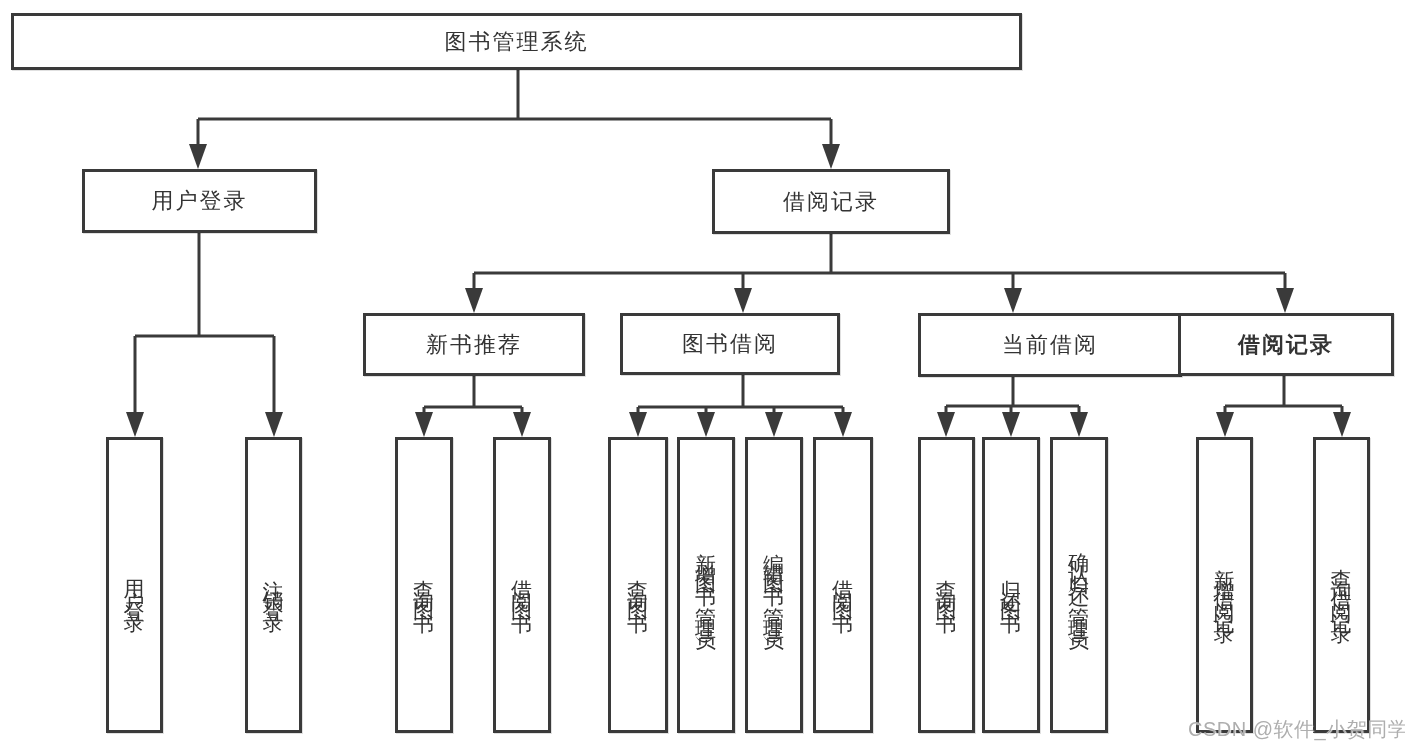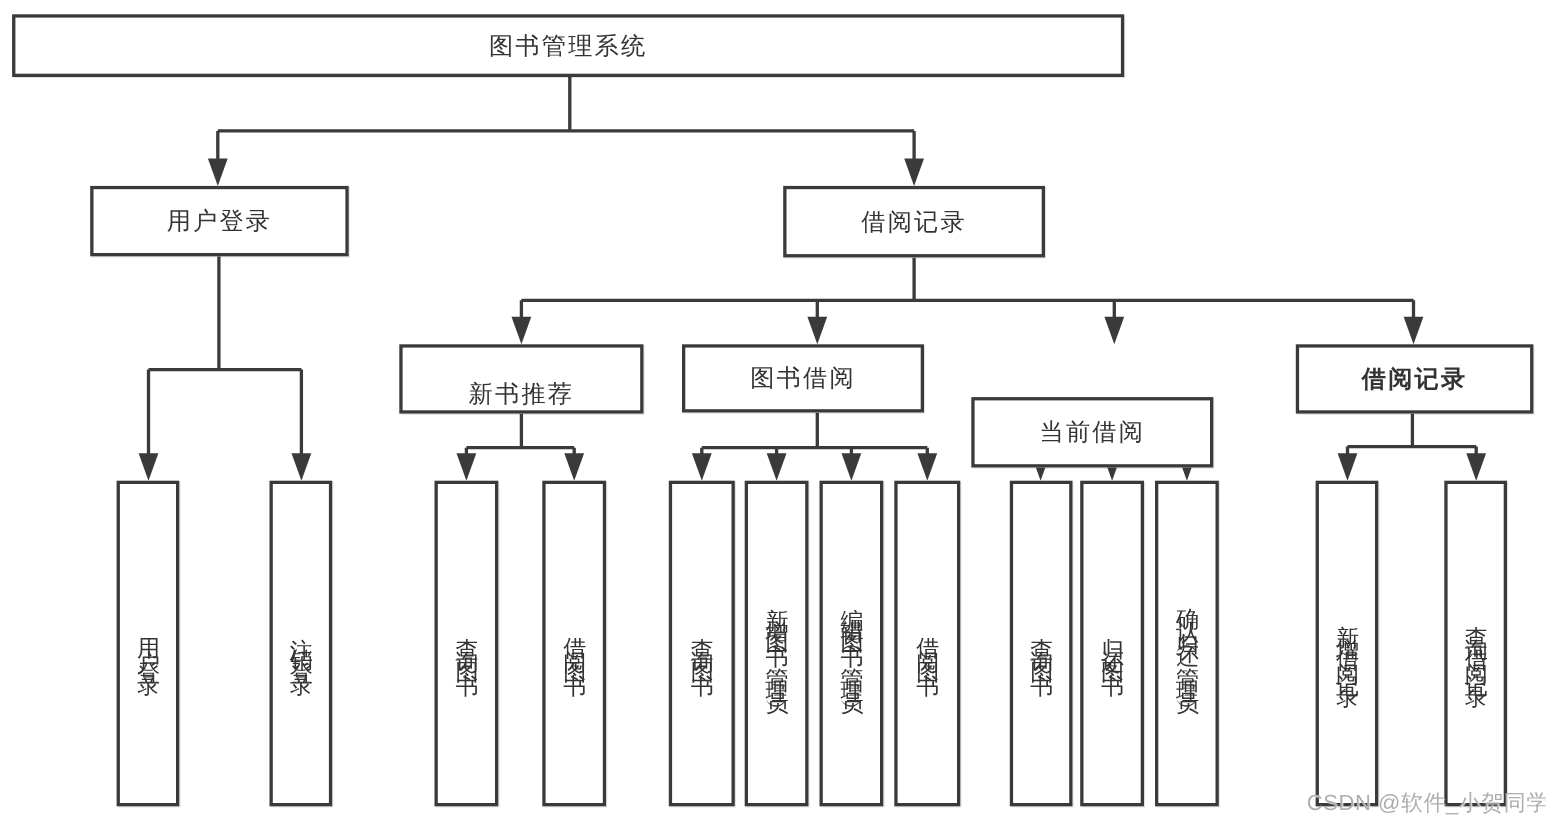--- a/index.html
+++ b/index.html
@@ -71,27 +71,27 @@
     <span>图书管理系统</span>
   </div>
 
   <div class="box hbox" style="left:82px;top:169px;width:235px;height:64px;">
     <span>用户登录</span>
   </div>
   <div class="box hbox" style="left:712px;top:169px;width:238px;height:65px;">
     <span>借阅记录</span>
   </div>
 
-  <div class="box hbox" style="left:363px;top:313px;width:222px;height:63px;align-items:flex-end;">
+  <div class="box hbox" style="left:363px;top:313px;width:222px;height:63px;">
     <span>新书推荐</span>
   </div>
   <div class="box hbox" style="left:620px;top:313px;width:220px;height:62px;">
     <span>图书借阅</span>
   </div>
-  <div class="box hbox" style="left:883px;top:313px;width:220px;height:64px;margin-top:48px;">
+  <div class="box hbox" style="left:918px;top:313px;width:264px;height:64px;">
     <span>当前借阅</span>
   </div>
   <div class="box hbox" style="left:1178px;top:313px;width:216px;height:63px;font-weight:bold;">
     <span>借阅记录</span>
   </div>
 
   <div class="box leaf" style="left:106px;top:437px;width:57px;height:296px;">
     <span>用户登录</span>
   </div>
   <div class="box leaf" style="left:245px;top:437px;width:57px;height:296px;">

